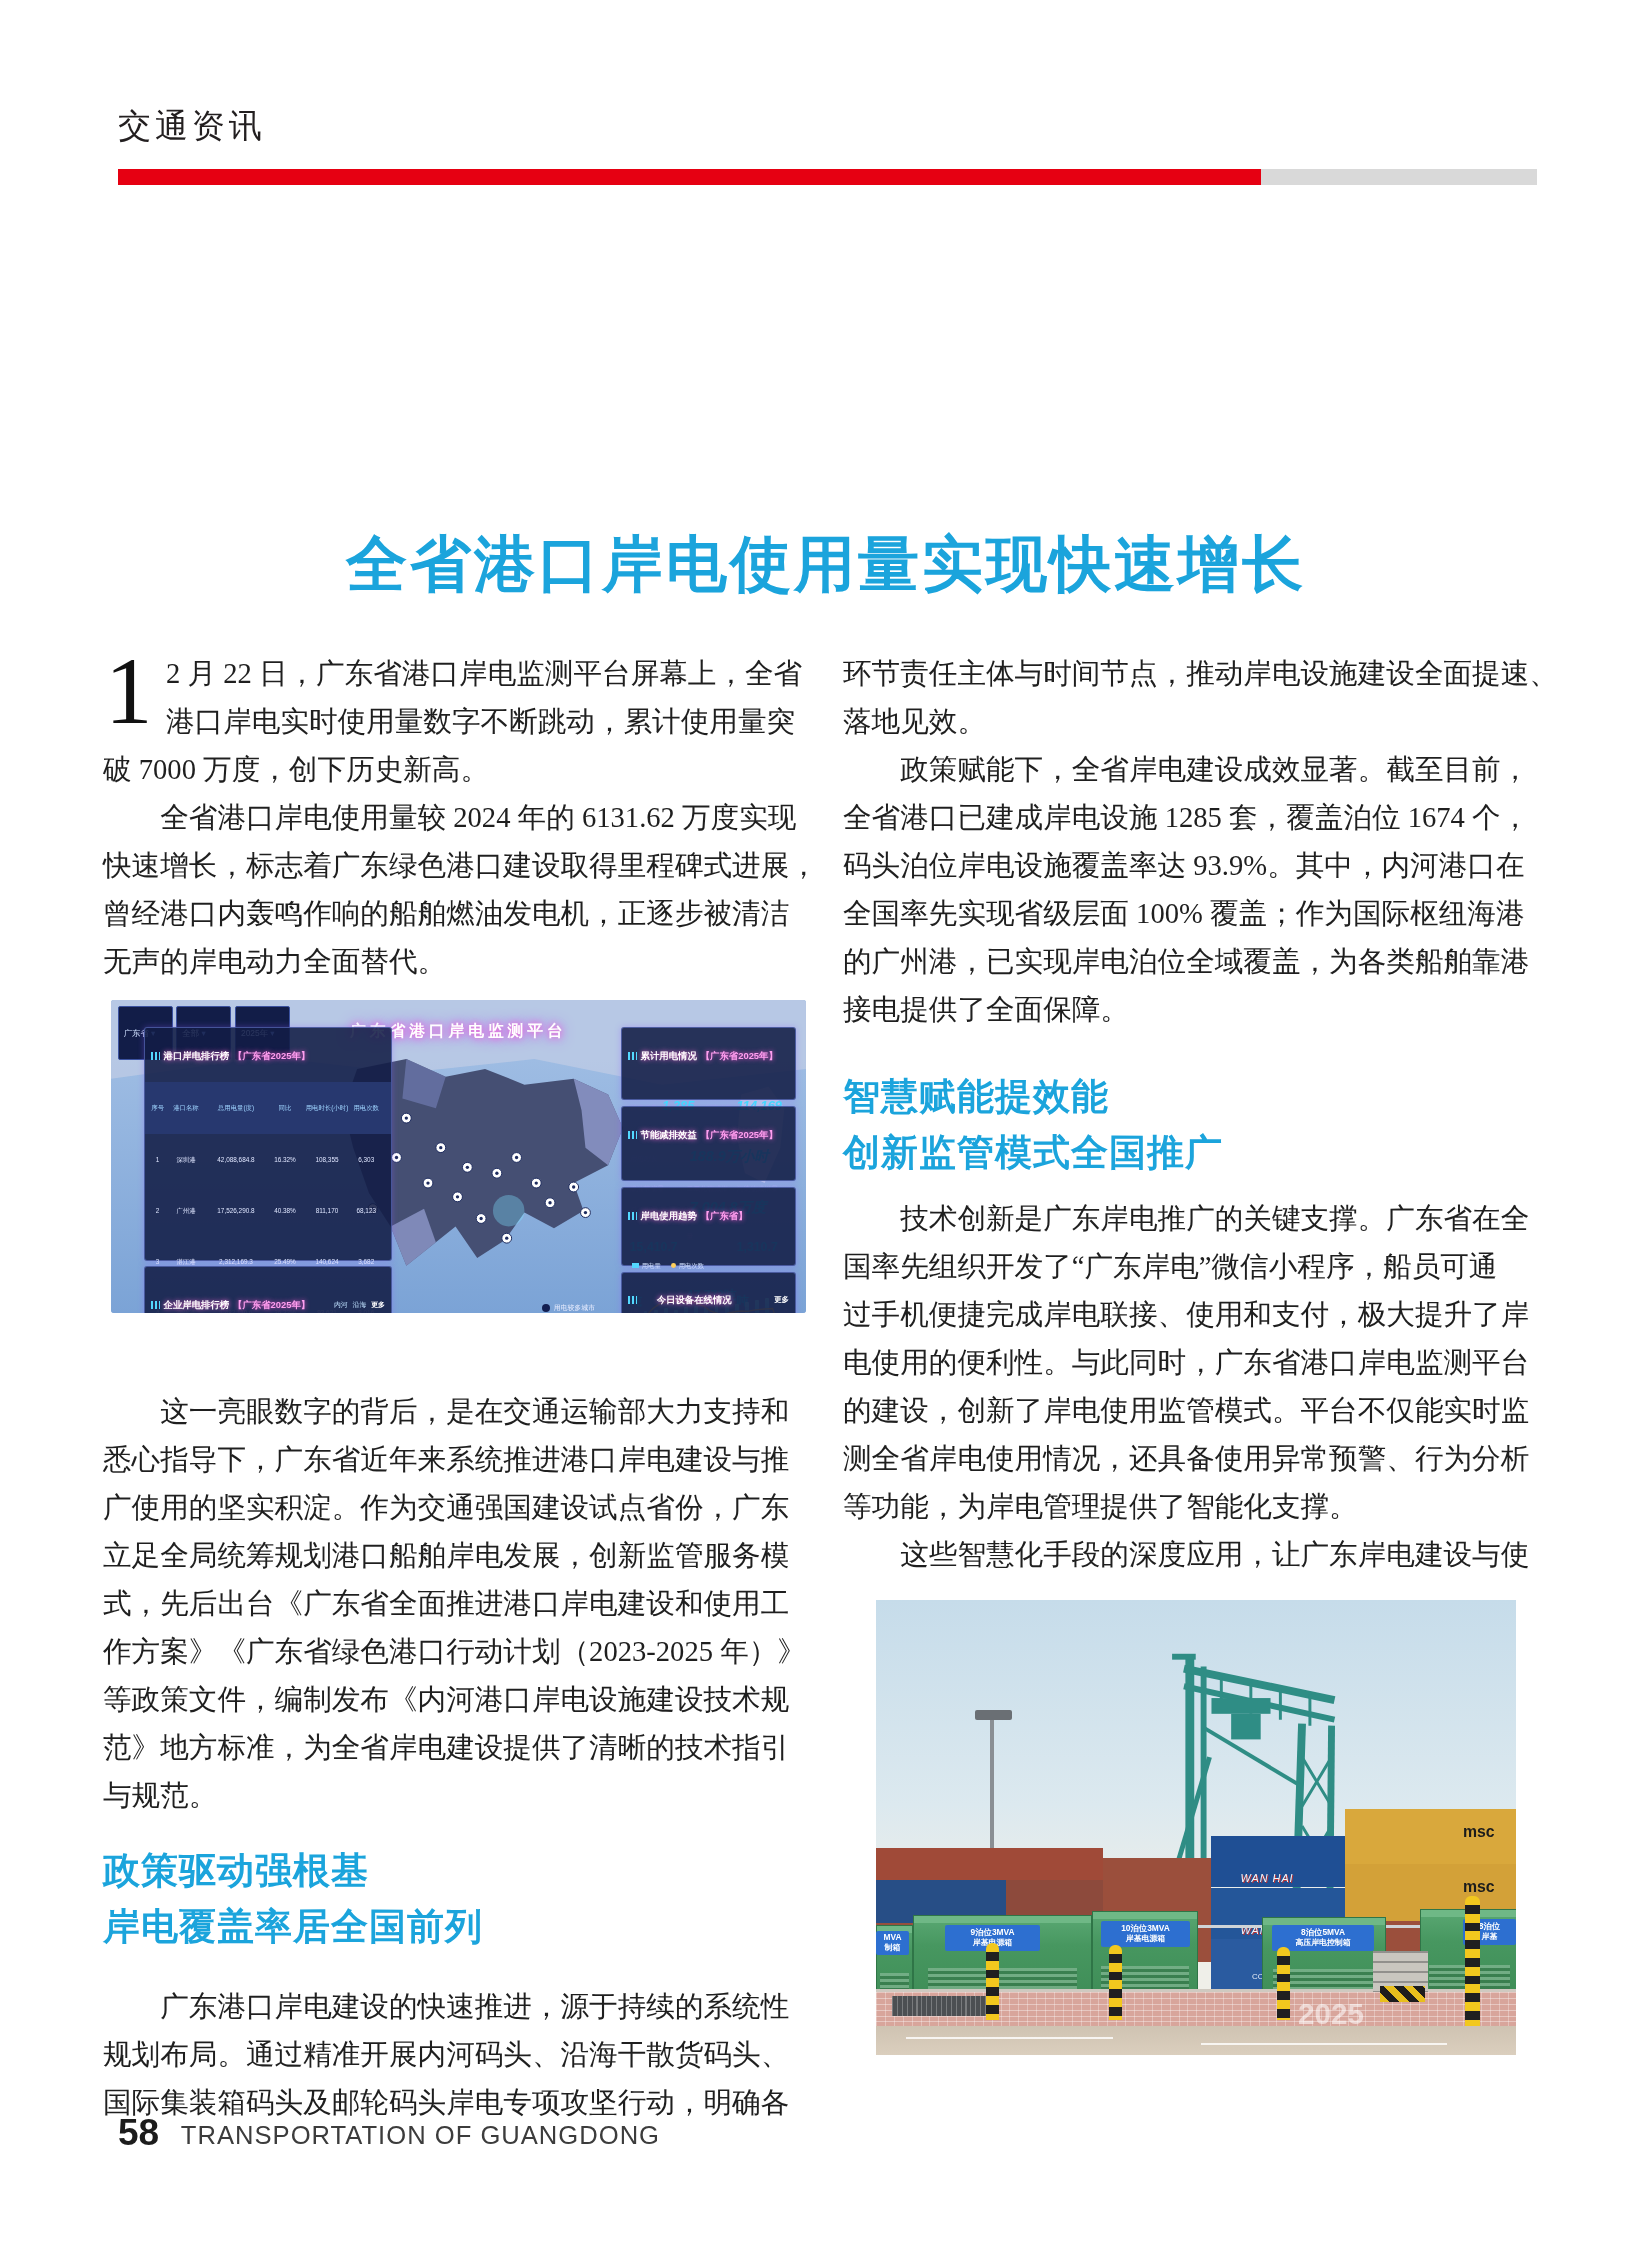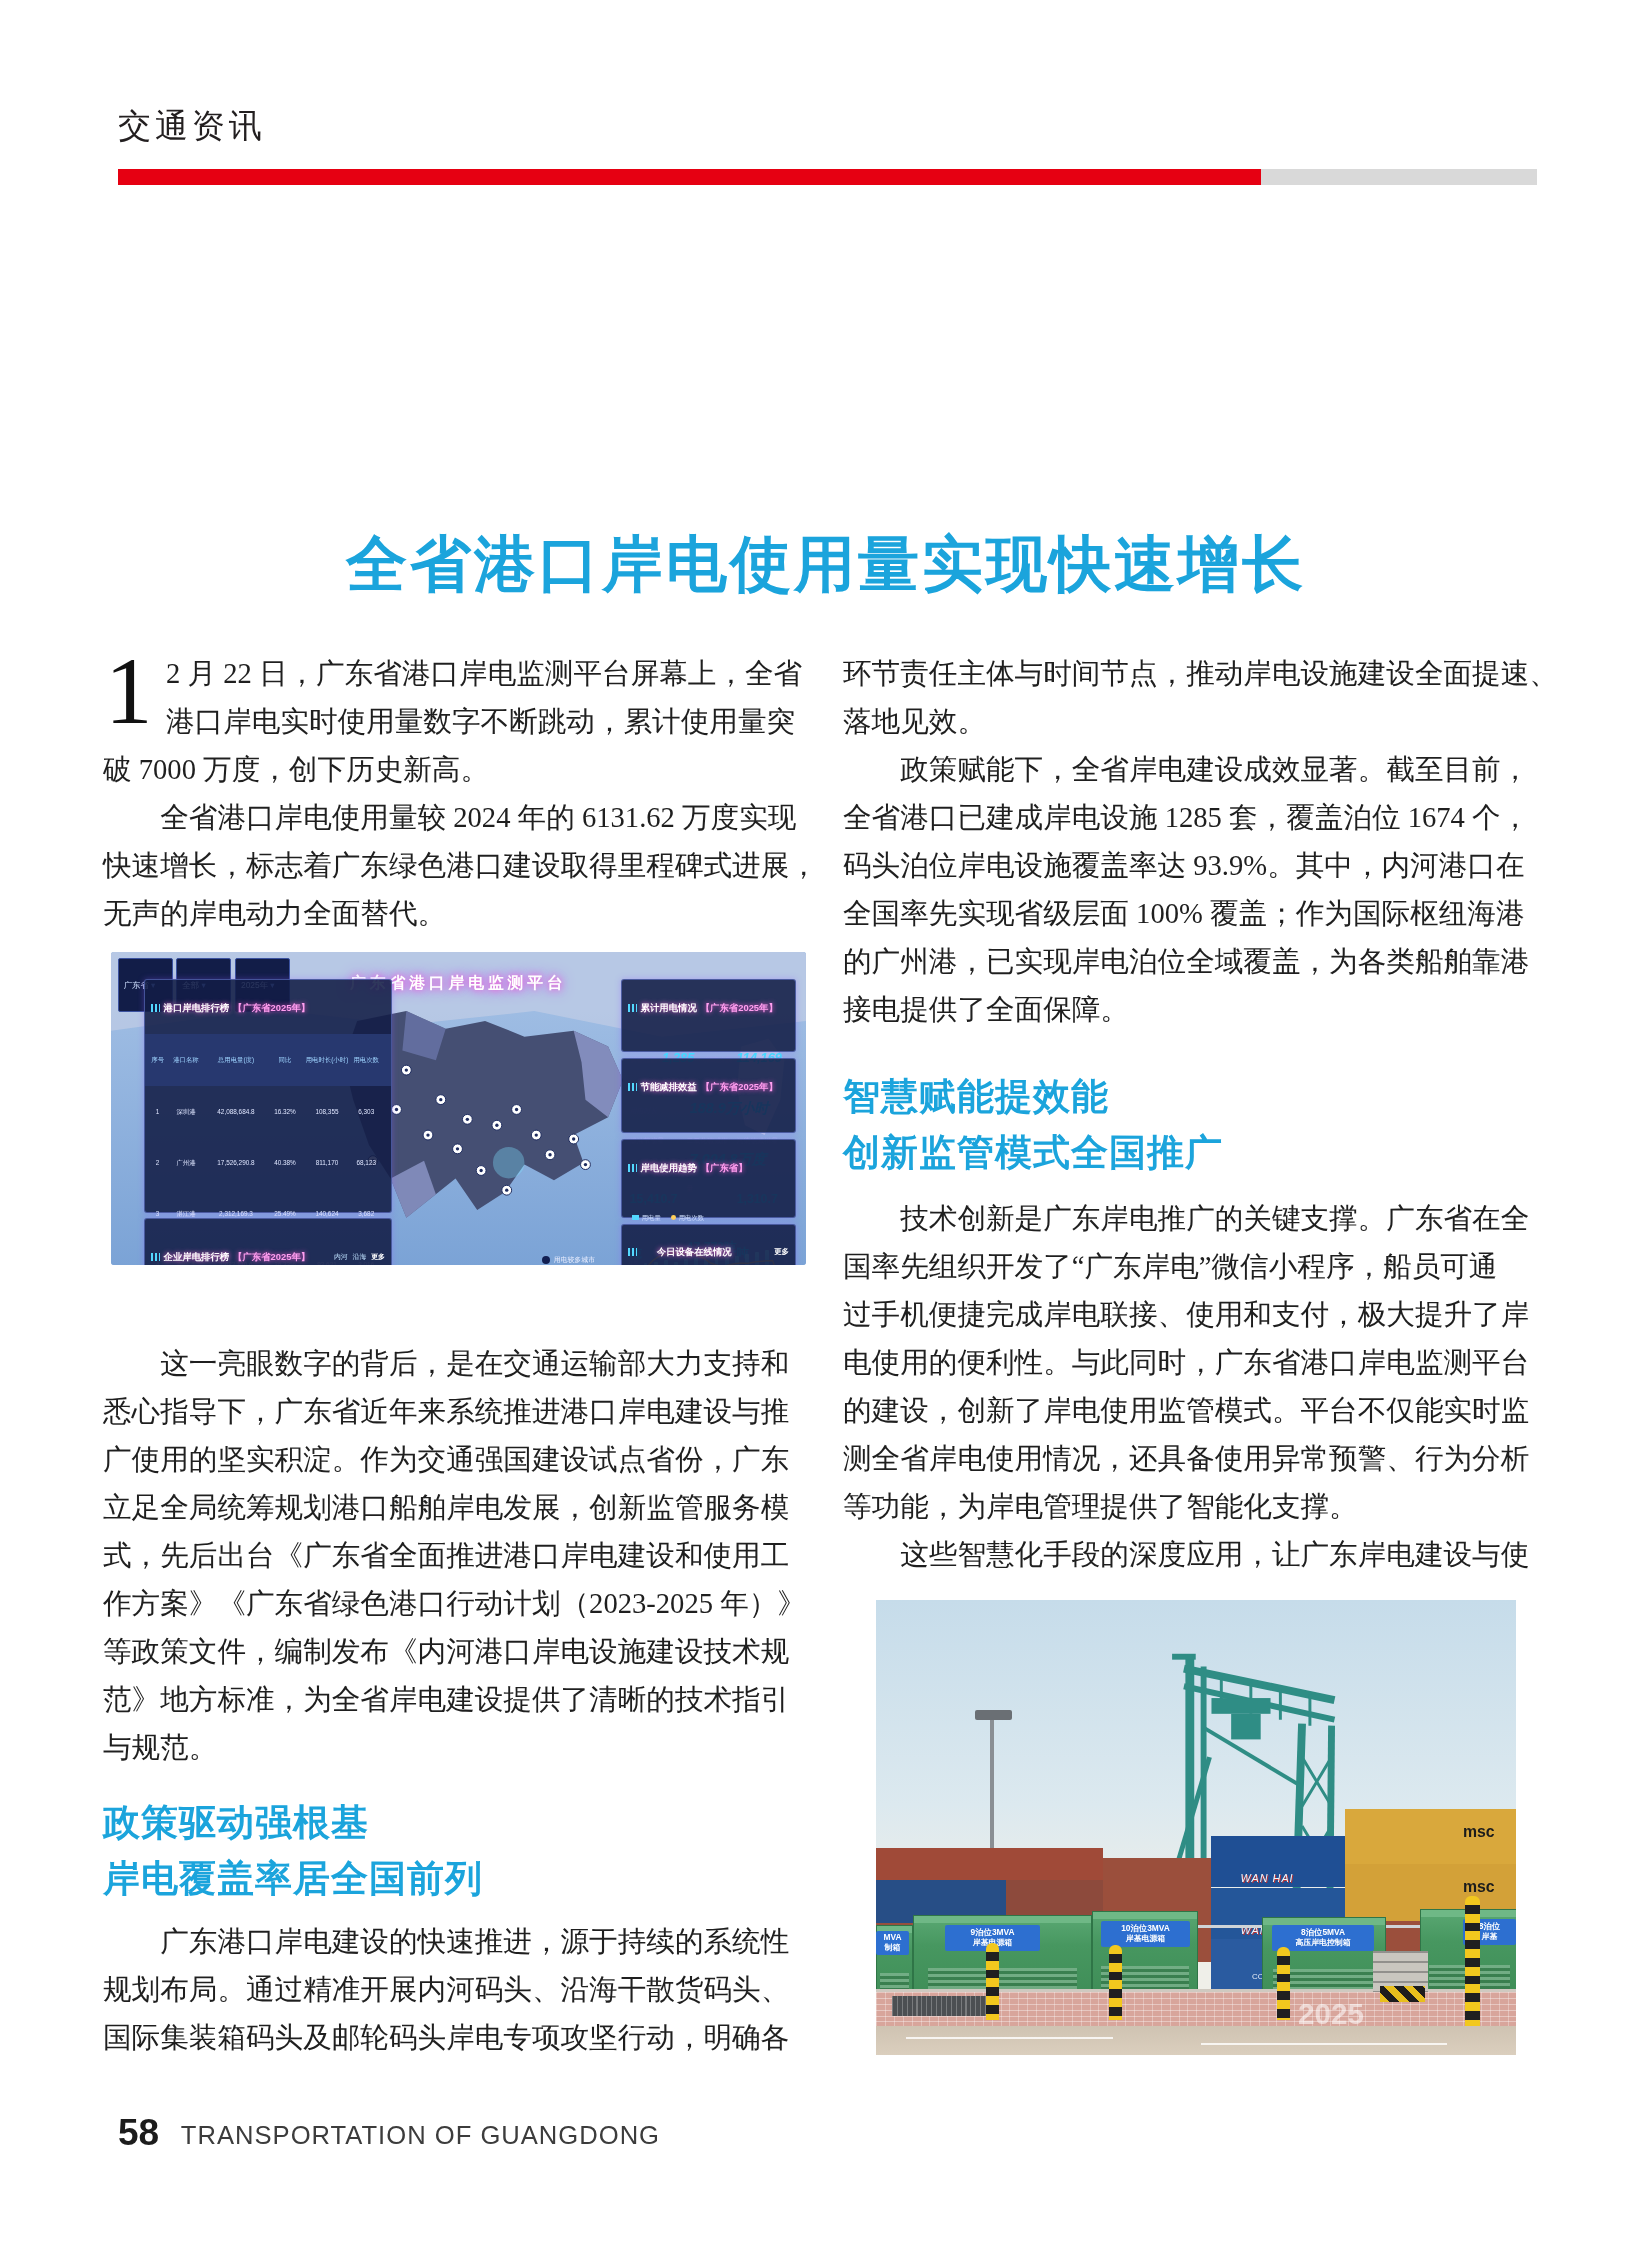--- a/index.html
+++ b/index.html
@@ -184,20 +184,21 @@
       <div>
           <div class="line">2 月 22 日，广东省港口岸电监测平台屏幕上，全省</div>
           <div class="line">港口岸电实时使用量数字不断跳动，累计使用量突</div>
           <div class="line">破 7000 万度，创下历史新高。</div>
         </div>
     </div>
 
     <div class="ind">
         <div class="line">全省港口岸电使用量较 2024 年的 6131.62 万度实现</div>
         <div class="line">快速增长，标志着广东绿色港口建设取得里程碑式进展，</div>
+        <div class="line">曾经港口内轰鸣作响的船舶燃油发电机，正逐步被清洁</div>
         <div class="line">无声的岸电动力全面替代。</div>
       </div>
 
     <div class="dash">
       <svg class="mapbg" width="695" height="313" viewBox="0 0 706 318">
         <defs>
           <linearGradient id="sea" x1="0" y1="0" x2="0" y2="1">
             <stop offset="0" stop-color="#a6c2e6"></stop>
               <stop offset="1" stop-color="#7ba3d6"></stop>
           </linearGradient>
@@ -440,21 +441,21 @@
         <div class="line">等政策文件，编制发布《内河港口岸电设施建设技术规</div>
         <div class="line">范》地方标准，为全省岸电建设提供了清晰的技术指引</div>
         <div class="line">与规范。</div>
       </div>
 
     <div class="subhead" style="margin-top:23.6px;">
       <div>政策驱动强根基</div>
       <div>岸电覆盖率居全国前列</div>
     </div>
 
-    <div class="ind" style="margin-top:11px;font-family:Liberation Serif, serif;">
+    <div class="ind" style="margin-top:28px;font-family:Liberation Serif, serif;">
         <div class="line">广东港口岸电建设的快速推进，源于持续的系统性</div>
         <div class="line">规划布局。通过精准开展内河码头、沿海干散货码头、</div>
         <div class="line">国际集装箱码头及邮轮码头岸电专项攻坚行动，明确各</div>
       </div>
   </div>
 
   <div class="col col-right">
 
     <div>
         <div class="line">环节责任主体与时间节点，推动岸电设施建设全面提速、</div>

